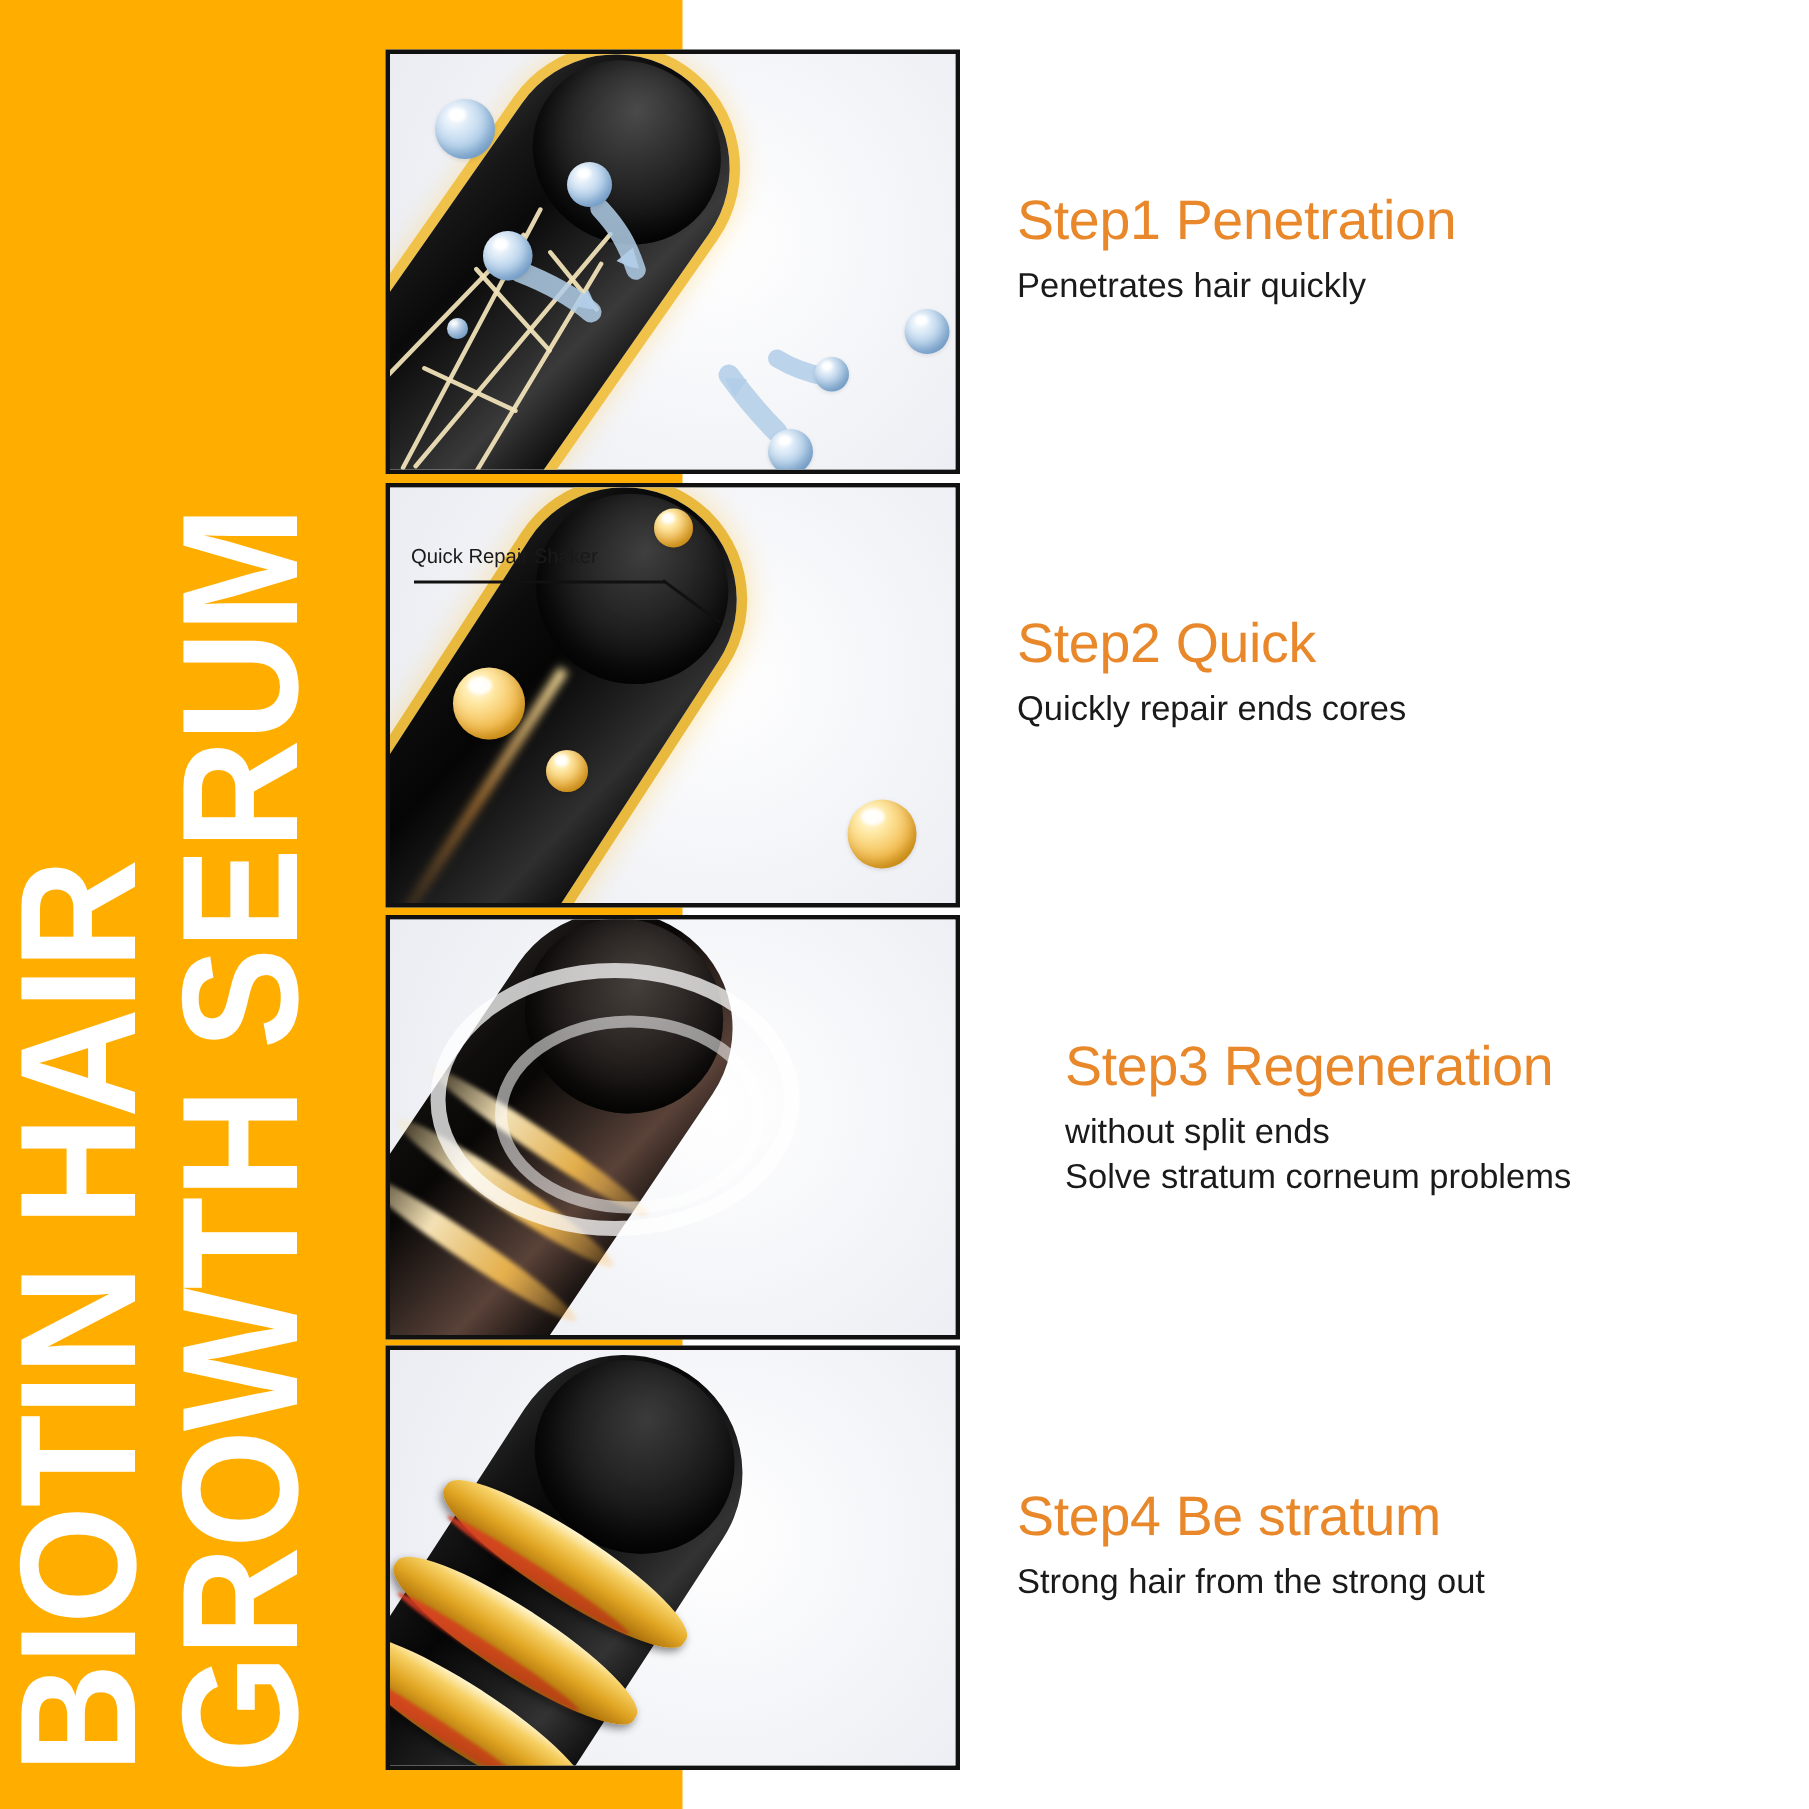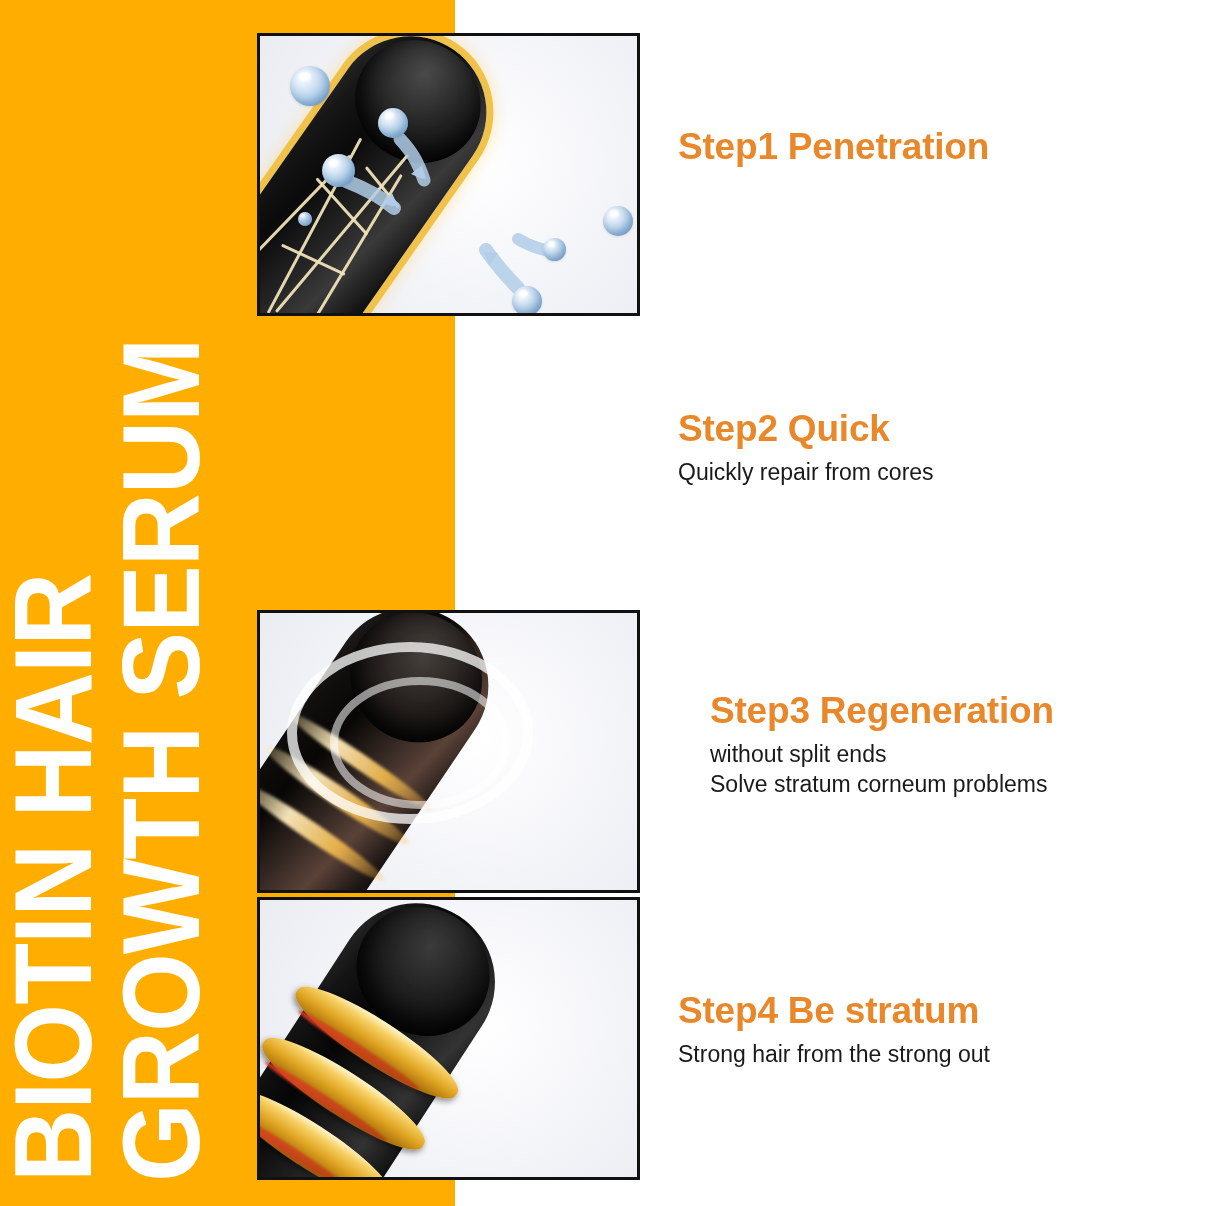--- a/index.html
+++ b/index.html
@@ -325,21 +325,21 @@
     width: 500px;
   }
   #text-1 { top: 126px; }
   #text-2 { top: 408px; }
   #text-3 { top: 690px; margin-left: 32px; }
   #text-4 { top: 990px; }
 
   .step-head {
     color: #E8882A;
     font-size: 37px;
-    font-weight: bold;
+    font-weight: normal;
     line-height: 1.12;
     letter-spacing: -0.2px;
     white-space: nowrap;
     font-family: "Liberation Sans", sans-serif;
   }
   .step-body {
     color: #1a1a1a;
     font-size: 23px;
     line-height: 1.28;
     margin-top: 9px;
@@ -385,20 +385,41 @@
       <div class="bubble" style="left:30px;  top:30px;  width:40px; height:40px;"></div>
       <div class="bubble" style="left:118px; top:72px;  width:30px; height:30px;"></div>
       <div class="bubble" style="left:62px;  top:118px; width:33px; height:33px;"></div>
       <div class="bubble" style="left:38px;  top:176px; width:14px; height:14px;"></div>
       <div class="bubble" style="left:252px; top:250px; width:30px; height:30px;"></div>
       <div class="bubble" style="left:283px; top:202px; width:23px; height:23px;"></div>
       <div class="bubble" style="left:343px; top:170px; width:30px; height:30px;"></div>
     </div>
   </div>
 
+  <div class="panel" id="panel-2">
+    <div class="panel-bg"></div>
+    <div class="shaft-wrap">
+      <div class="shaft" id="p2-shaft">
+        <div id="p2-glow"></div>
+      </div>
+
+      <div class="droplet" style="left:176px; top:14px;  width:26px; height:26px;"></div>
+      <div class="droplet" style="left:42px;  top:120px; width:48px; height:48px;"></div>
+      <div class="droplet" style="left:104px; top:175px; width:28px; height:28px;"></div>
+      <div class="droplet" style="left:305px; top:208px; width:46px; height:46px;"></div>
+
+      <div id="callout">
+        <div id="callout-text">Quick Repair Shaker</div>
+        <div id="callout-rule"></div>
+        <svg id="callout-diag" viewBox="0 0 44 34">
+          <path d="M0,2 L38,30" stroke="#111111" stroke-width="2" fill="none"></path>
+        </svg>
+      </div>
+    </div>
+  </div>
 
   <div class="panel" id="panel-3">
     <div class="panel-bg"></div>
     <div class="shaft-wrap">
       <div class="shaft" id="p3-shaft">
         <div class="light-band" style="top:46%;"></div>
         <div class="light-band" style="top:57%; height:20px;"></div>
         <div class="light-band" style="top:70%; height:18px;"></div>
       </div>
       <svg class="arrow-tail" style="left:0;top:0;width:383px;height:283px;" viewBox="0 0 383 283">
@@ -414,26 +435,29 @@
       <div class="shaft" id="p4-shaft">
         <div class="gold-ring" style="top:38%;"></div>
         <div class="gold-ring" style="top:56%;"></div>
         <div class="gold-ring" style="top:74%;"></div>
       </div>
     </div>
   </div>
 
   <div class="step-block" id="text-1">
     <div class="step-head">Step1 Penetration</div>
+    <div class="step-body">
+      <span class="step-body-line">Penetrates hair quickly</span>
+    </div>
   </div>
 
   <div class="step-block" id="text-2">
     <div class="step-head">Step2 Quick</div>
     <div class="step-body">
-      <span class="step-body-line">Quickly repair from cores</span>
+      <span class="step-body-line">Quickly repair ends cores</span>
     </div>
   </div>
 
   <div class="step-block" id="text-3">
     <div class="step-head">Step3 Regeneration</div>
     <div class="step-body">
       <span class="step-body-line">without split ends</span>
       <span class="step-body-line">Solve stratum corneum problems</span>
     </div>
   </div>

